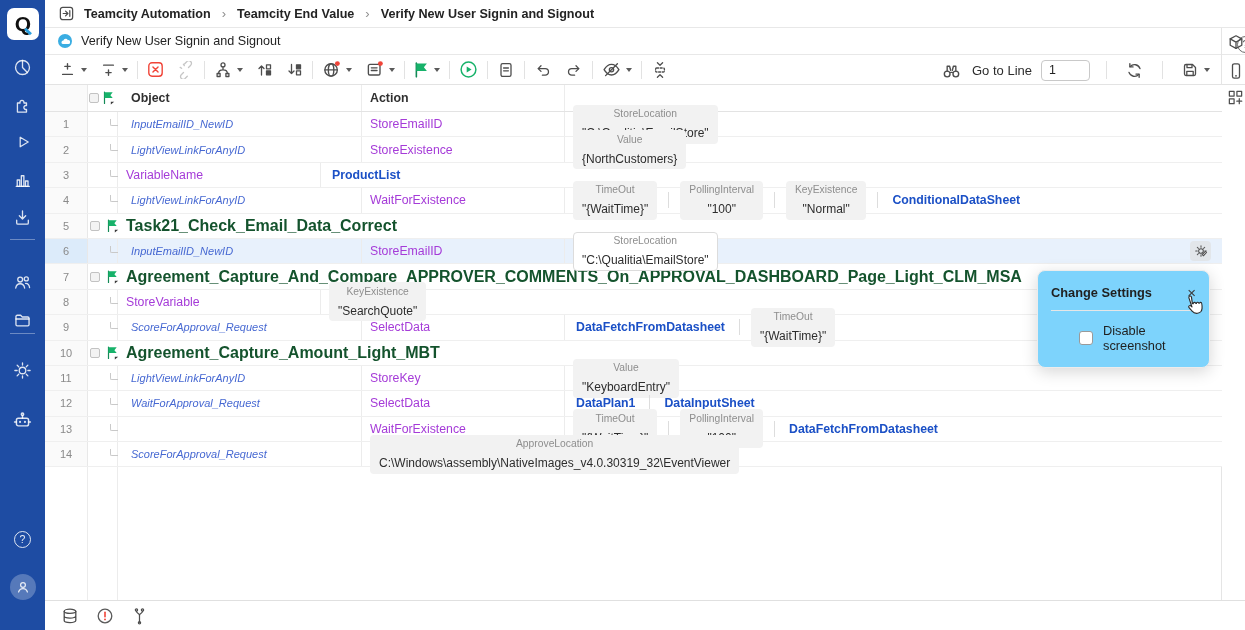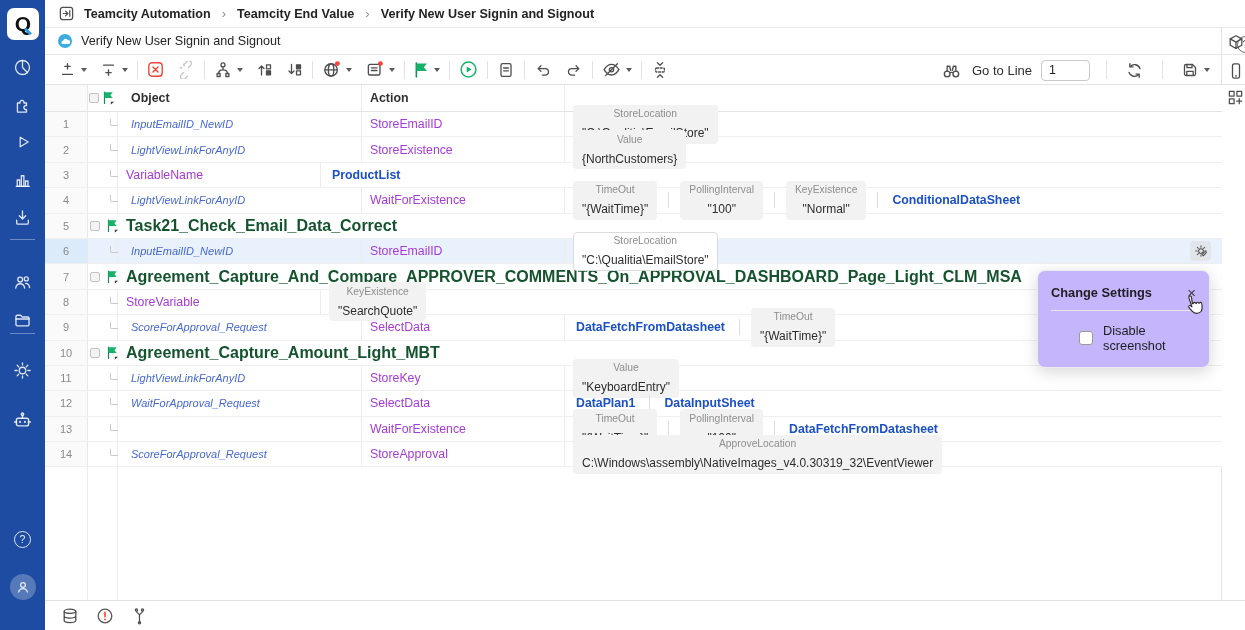--- a/index.html
+++ b/index.html
@@ -77,21 +77,21 @@
   .pdiv { width:1px; height:16px; background:#ddd; margin:0 11px; flex:none; }
   .gear-btn { position:absolute; right:11px; top:2.5px; width:21px; height:20px; border:none; border-radius:4px; background:#e2e6ea; display:flex; align-items:center; justify-content:center; cursor:pointer; }
   .tail-lines { position:absolute; top:467px; height:133px; border-left:1px solid #ececec; }
 
   
   .bottom-bar { position:absolute; left:45px; top:600px; width:1200px; height:30px; border-top:1px solid #e0e0e0; background:#fff;
                 display:flex; align-items:center; gap:17px; padding-left:16px; }
   .bb-btn { background:none; border:none; cursor:pointer; display:flex; align-items:center; justify-content:center; }
 
   
-  .popup { position:absolute; left:1037px; top:270px; width:173px; background:#c4b5fd; border:1px solid #ececec; border-radius:8px;
+  .popup { position:absolute; left:1037px; top:270px; width:173px; background:#7dd3fc; border:1px solid #ececec; border-radius:8px;
            box-shadow:0 4px 16px rgba(0,0,0,.16); z-index:50; padding:14px 13px 14px; }
   .popup-head { display:flex; align-items:center; justify-content:space-between; }
   .popup-title { font-size:12.8px; font-weight:600; color:#1f1f1f; }
   .popup-close { background:none; border:none; font-size:15px; color:#3c3c3c; cursor:pointer; line-height:1; }
   .popup-div { border-top:1px solid #e6e6e6; margin:10px 0 12px; }
   .popup-row { display:flex; align-items:center; gap:10px;padding-left:28px; }
   .popup-check { width:14px; height:14px; border:1.4px solid #9a9a9a; border-radius:3px; background:#fff; cursor:pointer; flex:none; }
   .popup-label { font-size:12.8px; color:#1f1f1f; }
   .cursor-hand { position:absolute; left:1182px; top:294px; z-index:60; transform:rotate(-8deg); pointer-events:none; }
 </style>
@@ -635,23 +635,20 @@
       </div>
     </div>
     <div class="row step">
       <div class="cell c-num">14</div>
       <div class="cell c-tree">
         <span class="elbow"></span>
       </div>
       <div class="cell c-obj">
         <span class="obj-link">ScoreForApproval_Request</span>
       </div>
-      <div class="cell c-act">
-        <span class="act-link">StoreApproval</span>
-      </div>
       <div class="cell c-par">
         <span class="chip">
           <span class="chip-label">ApproveLocation</span>
           <span class="chip-value">C:\Windows\assembly\NativeImages_v4.0.30319_32\EventViewer</span>
         </span>
       </div>
     </div>
   </div>
 
 <div class="tail-lines" style="left:87px"></div>

